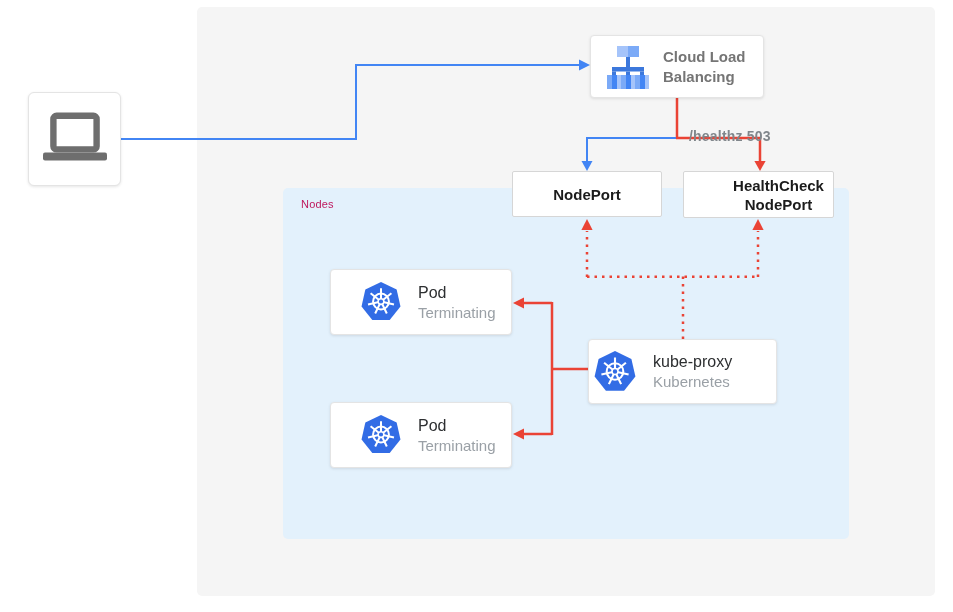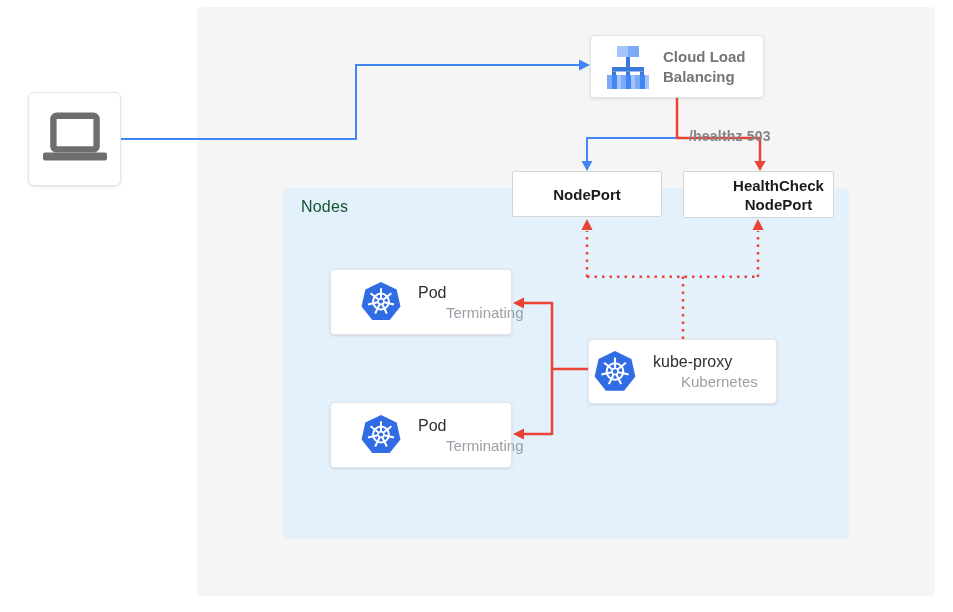--- a/index.html
+++ b/index.html
@@ -21,22 +21,22 @@
   .nodes-region {
     position: absolute;
     left: 283px; top: 188px;
     width: 566px; height: 351px;
     background: #e3f1fc;
     border-radius: 5px;
   }
   .nodes-label {
     position: absolute;
     left: 301px; top: 198px;
-    font-size: 16px;
-    color: #14532d;
+    font-size: 11px;
+    color: #be185d;
     letter-spacing: 0.2px;
   }
   svg.lines {
     position: absolute;
     left: 0; top: 0;
     width: 953px; height: 612px;
     pointer-events: none;
   }
   .card {
     position: absolute;
@@ -97,21 +97,20 @@
   .entity-text { margin-left: 16px; }
   .entity-title {
     font-size: 16px;
     color: #2d2f31;
     line-height: 21px;
   }
   .entity-sub {
     font-size: 15px;
     color: #9aa0a6;
     line-height: 20px;
-    margin-left: 28px;
   }
   .healthz-label {
     position: absolute;
     left: 689px; top: 110px;
     font-size: 14px;
     font-weight: bold;
     color: #80868b;
     letter-spacing: 0.2px;
     margin-top: 18px;
   }

